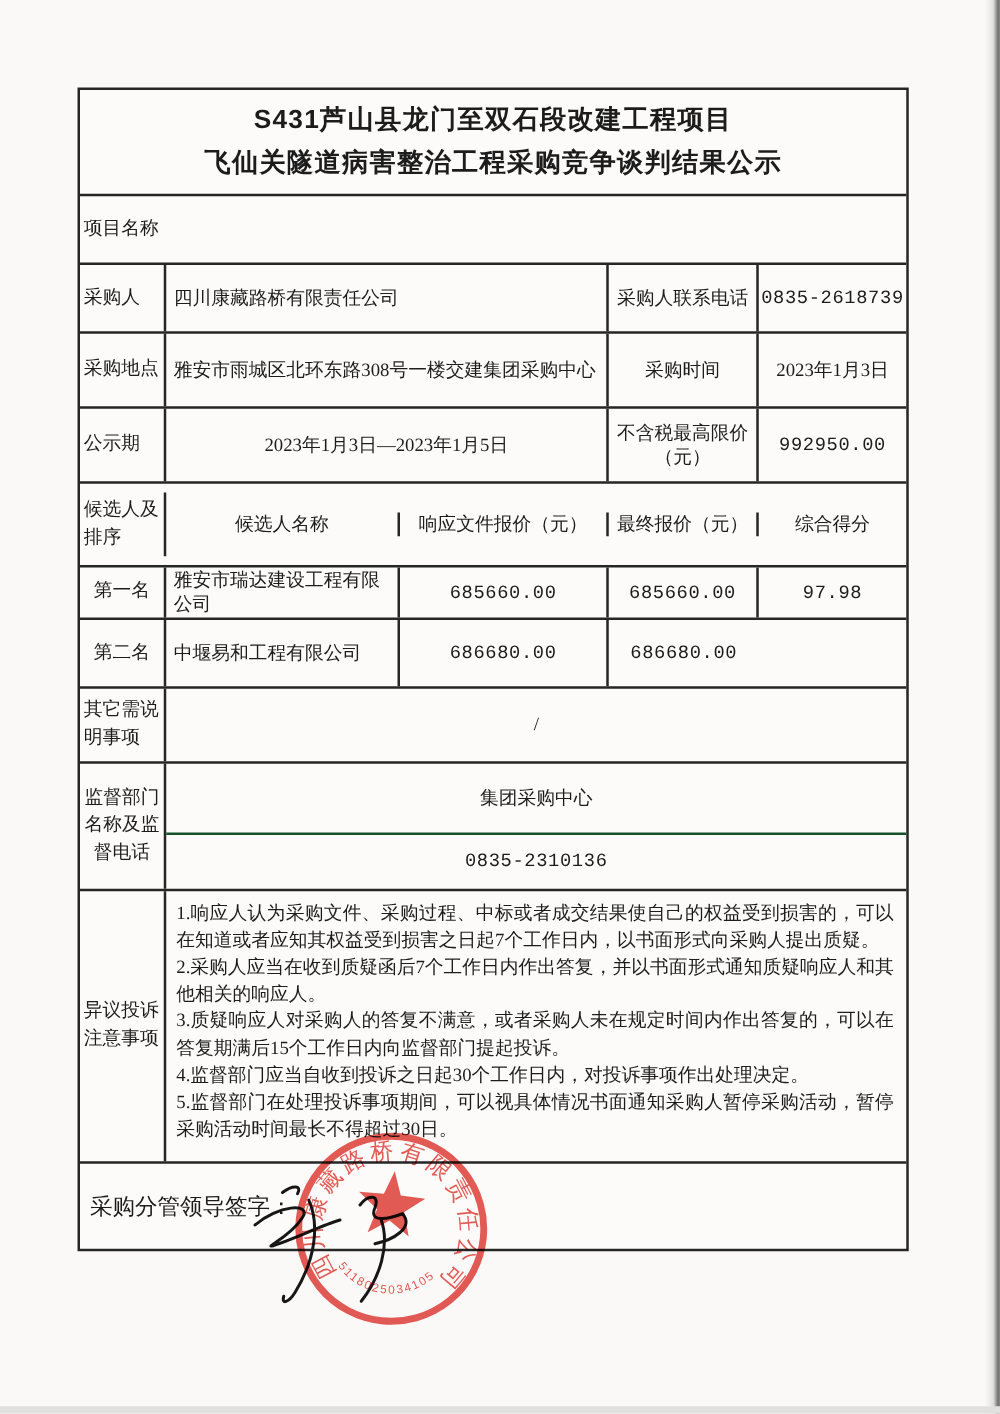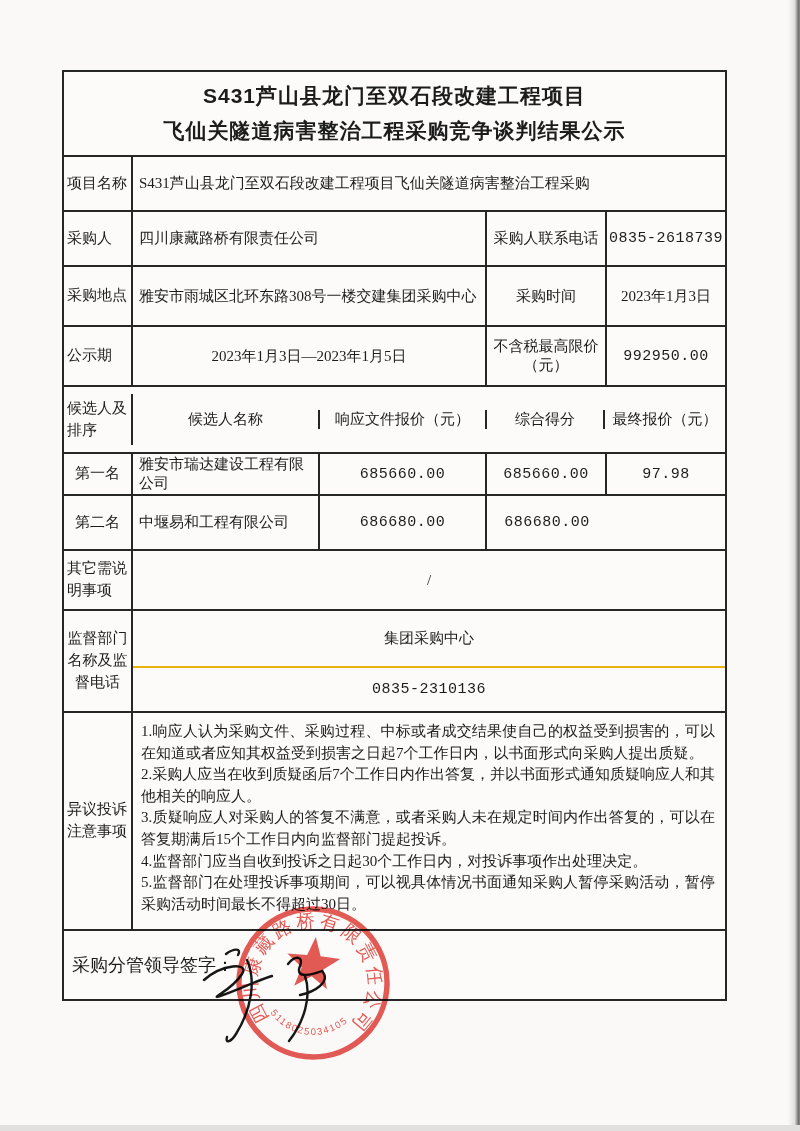--- a/index.html
+++ b/index.html
@@ -34,21 +34,21 @@
   .r-candhead { height:67px;align-items:center; }
   .r-rank1 { height:42px; }
   .r-rank2 { height:55px; }
   .r-other { height:60px; }
   .r-supervision { height:102px; }
   .r-objection { height:218px; }
   .r-sign { height:68px; }
 
   .sub-stack { flex:1 1 auto; display:flex; flex-direction:column; }
   .sub-cell { display:flex; align-items:center; justify-content:center; font-size:15px; }
-  .sub-cell.top { flex:0 0 57px; border-bottom:2px solid #eab308; }
+  .sub-cell.top { flex:0 0 57px; border-bottom:2px solid #14532d; }
   .sub-cell.bottom { flex:1 1 auto; }
 
   .objection-text { align-items:flex-start; padding:8px 10px 4px 8px; line-height:21.6px; display:block; }
   .objection-text p { margin:0; text-align:justify; }
 
   .sign-cell { padding-left:8px; font-size:18px; }
 
   .mono-num { font-family:Liberation Mono, monospace; letter-spacing:.5px; }
 
   
@@ -69,21 +69,20 @@
 
     <div class="row title-row">
       <div class="c grow center title-cell">
         <div>S431芦山县龙门至双石段改建工程项目</div>
         <div>飞仙关隧道病害整治工程采购竞争谈判结果公示</div>
       </div>
     </div>
 
     <div class="row r-project">
       <div class="c label">项目名称</div>
-      <div class="c grow pad">S431芦山县龙门至双石段改建工程项目飞仙关隧道病害整治工程采购</div>
     </div>
 
     <div class="row r-purchaser">
       <div class="c label">采购人</div>
       <div class="c w-merge pad">四川康藏路桥有限责任公司</div>
       <div class="c w-sub center pad">采购人联系电话</div>
       <div class="c grow center mono-num">0835-2618739</div>
     </div>
 
     <div class="row r-location">
@@ -97,22 +96,22 @@
       <div class="c label">公示期</div>
       <div class="c w-merge center">2023年1月3日—2023年1月5日</div>
       <div class="c w-sub center pad">不含税最高限价（元）</div>
       <div class="c grow center mono-num">992950.00</div>
     </div>
 
     <div class="row r-candhead">
       <div class="c label">候选人及排序</div>
       <div class="c w-name center">候选人名称</div>
       <div class="c w-bid center">响应文件报价（元）</div>
+      <div class="c w-sub center">最终报价（元）</div>
       <div class="c grow center">综合得分</div>
-      <div class="c w-sub center">最终报价（元）</div>
     </div>
 
     <div class="row r-rank1">
       <div class="c label center">第一名</div>
       <div class="c w-name pad">雅安市瑞达建设工程有限公司</div>
       <div class="c w-bid center mono-num">685660.00</div>
       <div class="c w-sub center mono-num">685660.00</div>
       <div class="c grow center mono-num">97.98</div>
     </div>
 

